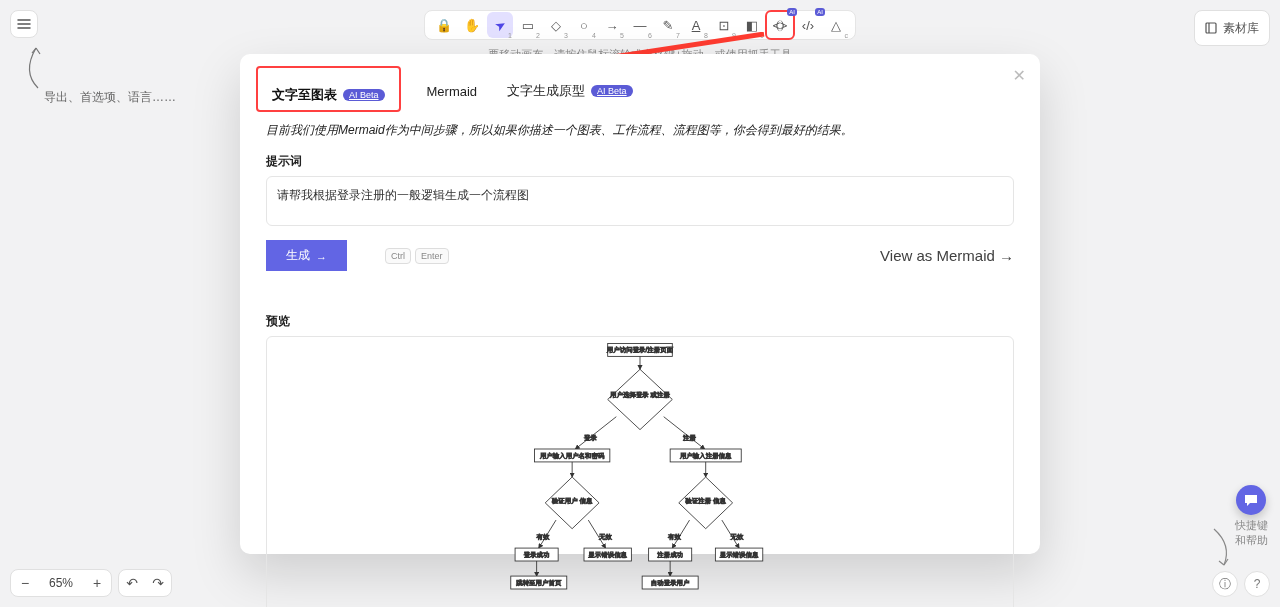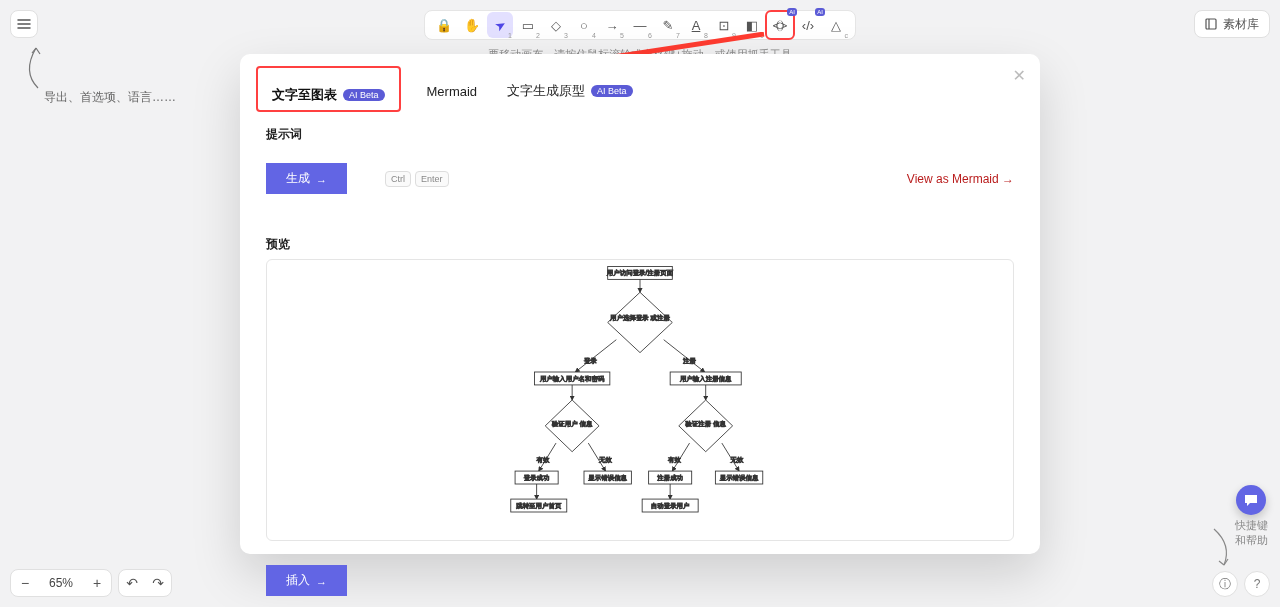--- a/index.html
+++ b/index.html
@@ -1,21 +1,21 @@
 <!DOCTYPE html>
 <html><head>
 <meta charset="utf-8">
 <style>
   * { box-sizing: border-box; margin: 0; padding: 0; }
   html, body { width: 1280px; height: 607px; font-family: -apple-system, "PingFang SC", "Microsoft YaHei", sans-serif; background:#f2f2f3; overflow:hidden; }
   
   .btn-round { position:absolute; background:#fff; border:1px solid #e0e0e0; border-radius:8px; display:flex; align-items:center; justify-content:center; cursor:pointer; color:#555; }
   .top-menu { top:10px; left:10px; width:28px; height:28px; }
   
-  .material-lib { top:10px; right:10px; height:28px; padding:0 10px; font-size:12px; gap:6px; }
+  .material-lib { top:10px; right:10px; height:36px; padding:0 10px; font-size:12px; gap:6px; }
   
   .toolbar { position:absolute; top:10px; left:50%; transform:translateX(-50%); height:30px; background:#fff; border:1px solid #e5e5e5; border-radius:8px; display:flex; align-items:center; padding:0 6px; gap:2px; }
   .tool { width:26px; height:26px; display:flex; align-items:center; justify-content:center; border-radius:6px; font-size:13px; color:#555; cursor:pointer; position:relative; }
   .tool.active { background:#e3e0ff; color:#4f46e5; }
   .tool .idx { position:absolute; right:1px; bottom:-1px; font-size:7px; color:#999; }
   .tool .ai-badge { position:absolute; top:-4px; right:-4px; background:#5b5bd6; color:#fff; font-size:6px; padding:0 2px; border-radius:3px; line-height:8px; }
   .tool.highlight { outline:2px solid #ff4040; outline-offset:0; border-radius:4px; }
   
   .canvas-hint { position:absolute; top:47px; left:50%; transform:translateX(-50%); font-size:11px; color:#888; white-space:nowrap; }
   
@@ -23,33 +23,33 @@
   svg.anno-arrow { position:absolute; pointer-events:none; }
   
   .red-arrow { position:absolute; pointer-events:none; }
   
   .modal { position:absolute; left:240px; top:54px; width:800px; height:500px; background:#fff; border-radius:10px; box-shadow:0 20px 50px rgba(0,0,0,0.15); padding:16px 26px 20px; }
   .modal-close { position:absolute; top:12px; right:14px; color:#bbb; font-size:16px; cursor:pointer; }
   .tabs { display:flex; align-items:center; gap:22px; height:42px; }
   .tab { font-size:13px; font-weight:600; color:#111; display:flex; align-items:center; gap:6px; cursor:pointer; padding:6px 4px;}
   .tab.inactive { font-weight:500; color:#222; }
   .tab.highlight-tab { border:2px solid #ff4040; border-radius:4px; padding:18px 14px 6px 14px; margin-top:-4px; margin-left:-10px;}
-  .badge { background:#5b5bd6; color:#fff; font-size:9px; padding:1px 6px; border-radius:10px; font-weight:500; }
+  .badge { background:#5b5bd6; color:#fff; font-size:9px; padding:1px 6px; border-radius:10px; font-weight:500;text-decoration:underline; }
   .modal-note { font-size:12px; color:#222; font-style:italic; margin-top:10px; }
   .columns { display:flex; gap:42px; margin-top:14px;flex-direction:column; }
   .col { flex:1; display:flex; flex-direction:column; }
   .col h4 { font-size:12px; font-weight:600; color:#222; margin-bottom:6px; }
   .prompt-box { flex:1; border:1px solid #e5e5e5; border-radius:6px; padding:10px; font-size:12px; color:#333; height:290px; resize:none; outline:none; }
   .preview-box { flex:1; border:1px solid #e5e5e5; border-radius:6px; height:290px; display:flex; align-items:center; justify-content:center; overflow:hidden; }
   .actions { display:flex; align-items:center; gap:10px; margin-top:14px; }
   .btn-primary { background:#6265e4; color:#fff; border:none; border-radius:0; padding:7px 20px; font-size:12px; cursor:pointer; display:flex; align-items:center; gap:6px; }
   .btn-primary .arrow { font-size:11px; }
   .kbd-group { display:flex; gap:4px;padding-left:28px; }
   .kbd { border:1px solid #ddd; border-radius:4px; font-size:9px; color:#888; padding:2px 5px; background:#fafafa; }
-  .link-mermaid { margin-left:auto; font-size:12px; color:#b91c1c; cursor:pointer; }
+  .link-mermaid { margin-left:auto; font-size:15px; color:#404040; cursor:pointer; }
   .col-right-actions { margin-top:24px; }
   
   .zoom { position:absolute; left:10px; bottom:10px; display:flex; gap:6px; align-items:center; }
   .zoom .pill { background:#fff; border:1px solid #e0e0e0; border-radius:8px; height:28px; display:flex; align-items:center; }
   .zoom button { width:28px; background:none; border:none; font-size:14px; color:#555; cursor:pointer; height:100%; }
   .zoom .pct { padding:0 10px; font-size:12px; color:#444; }
   .undo-redo { display:flex; }
   .undo-redo button{ width:26px;}
   
   .br-float { position:absolute; right:14px; bottom:92px; width:30px; height:30px; border-radius:50%; background:#6265e4; color:#fff; display:flex; align-items:center; justify-content:center; box-shadow:0 4px 10px rgba(0,0,0,0.2); cursor:pointer; }
@@ -165,24 +165,26 @@
     </div>
     <div class="tab inactive">
       <span>Mermaid</span>
     </div>
     <div class="tab inactive">
       <span>文字生成原型</span>
       <span class="badge">AI Beta</span>
     </div>
   </div>
 
+  <div class="modal-note">目前我们使用Mermaid作为中间步骤，所以如果你描述一个图表、工作流程、流程图等，你会得到最好的结果。</div>
 
   <div class="columns">
     <div class="col">
       <h4>提示词</h4>
+      <textarea class="prompt-box" style="">请帮我根据登录注册的一般逻辑生成一个流程图</textarea>
       <div class="actions">
         <button class="btn-primary">
           <span>生成</span>
             <span class="arrow">→</span>
         </button>
         <div class="kbd-group">
           <span class="kbd">Ctrl</span>
           <span class="kbd">Enter</span>
         </div>
         <span class="link-mermaid">View as Mermaid  →</span>

